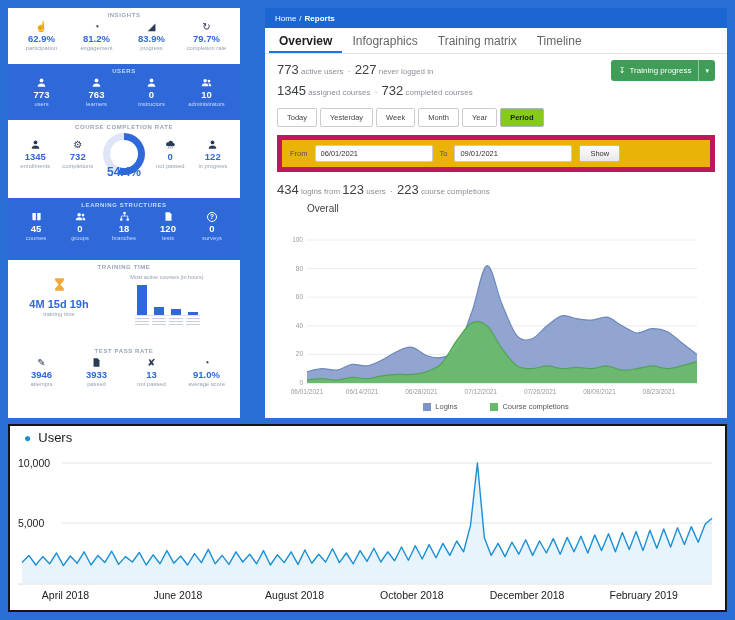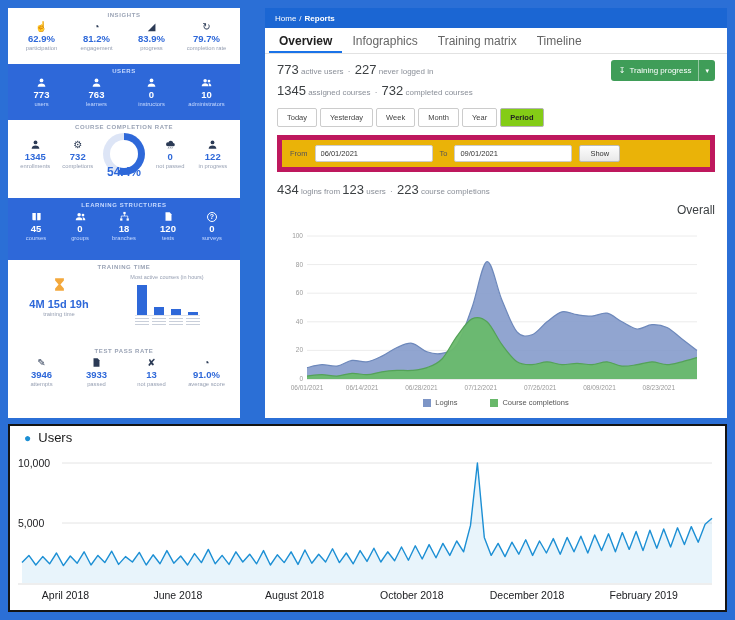--- a/index.html
+++ b/index.html
@@ -70,21 +70,21 @@
           padding:4px 9px; cursor:pointer; font-family:inherit; }
   .fbtn.active { background:#84cc16; border-color:#b5b5b5; color:#222; font-weight:bold; }
   .date-row { background:#eab308; border:5px solid #be185d; display:flex; align-items:center;
               gap:7px; padding:5px 8px; font-size:7.5px; color:#555; }
   .dinput { width:118px; height:17px; border:1px solid #ccc; border-radius:2px; font-size:7.5px;
             padding:0 5px; color:#333; background:#fff; font-family:inherit; }
   .show-btn { background:linear-gradient(#fdfdfd,#e8e8e8); border:1px solid #bbb; border-radius:2px;
               font-size:7.5px; padding:3px 10px; color:#333; cursor:pointer; font-family:inherit; }
   .nline3 { margin-top:10px; }
   .ov-wrap { margin-top:4px; }
-  .ov-title { font-size:12px; color:#3c4043; margin-left:30px; margin-bottom:7px;text-align:right; }
+  .ov-title { font-size:10px; color:#3c4043; margin-left:30px; margin-bottom:14px; }
   #ovsvg, #usvg { display:block; font-family:"Liberation Sans", sans-serif; }
   .ov-legend { display:flex; justify-content:center; gap:33px; margin-top:2px;
                font-size:7.5px; color:#555; align-items:center; }
   .lg-item { display:flex; align-items:center; }
   .lg-sq { width:8px; height:8px; display:inline-block; margin-right:4px; }
 
   
   #users-panel { left:8px; top:424px; width:719px; height:188px; border:2px solid #141414; }
   .u-legend { position:absolute; left:14px; top:4px; font-size:13px; color:#1b1b1b;
               display:flex; align-items:center; gap:7px; z-index:2; }

